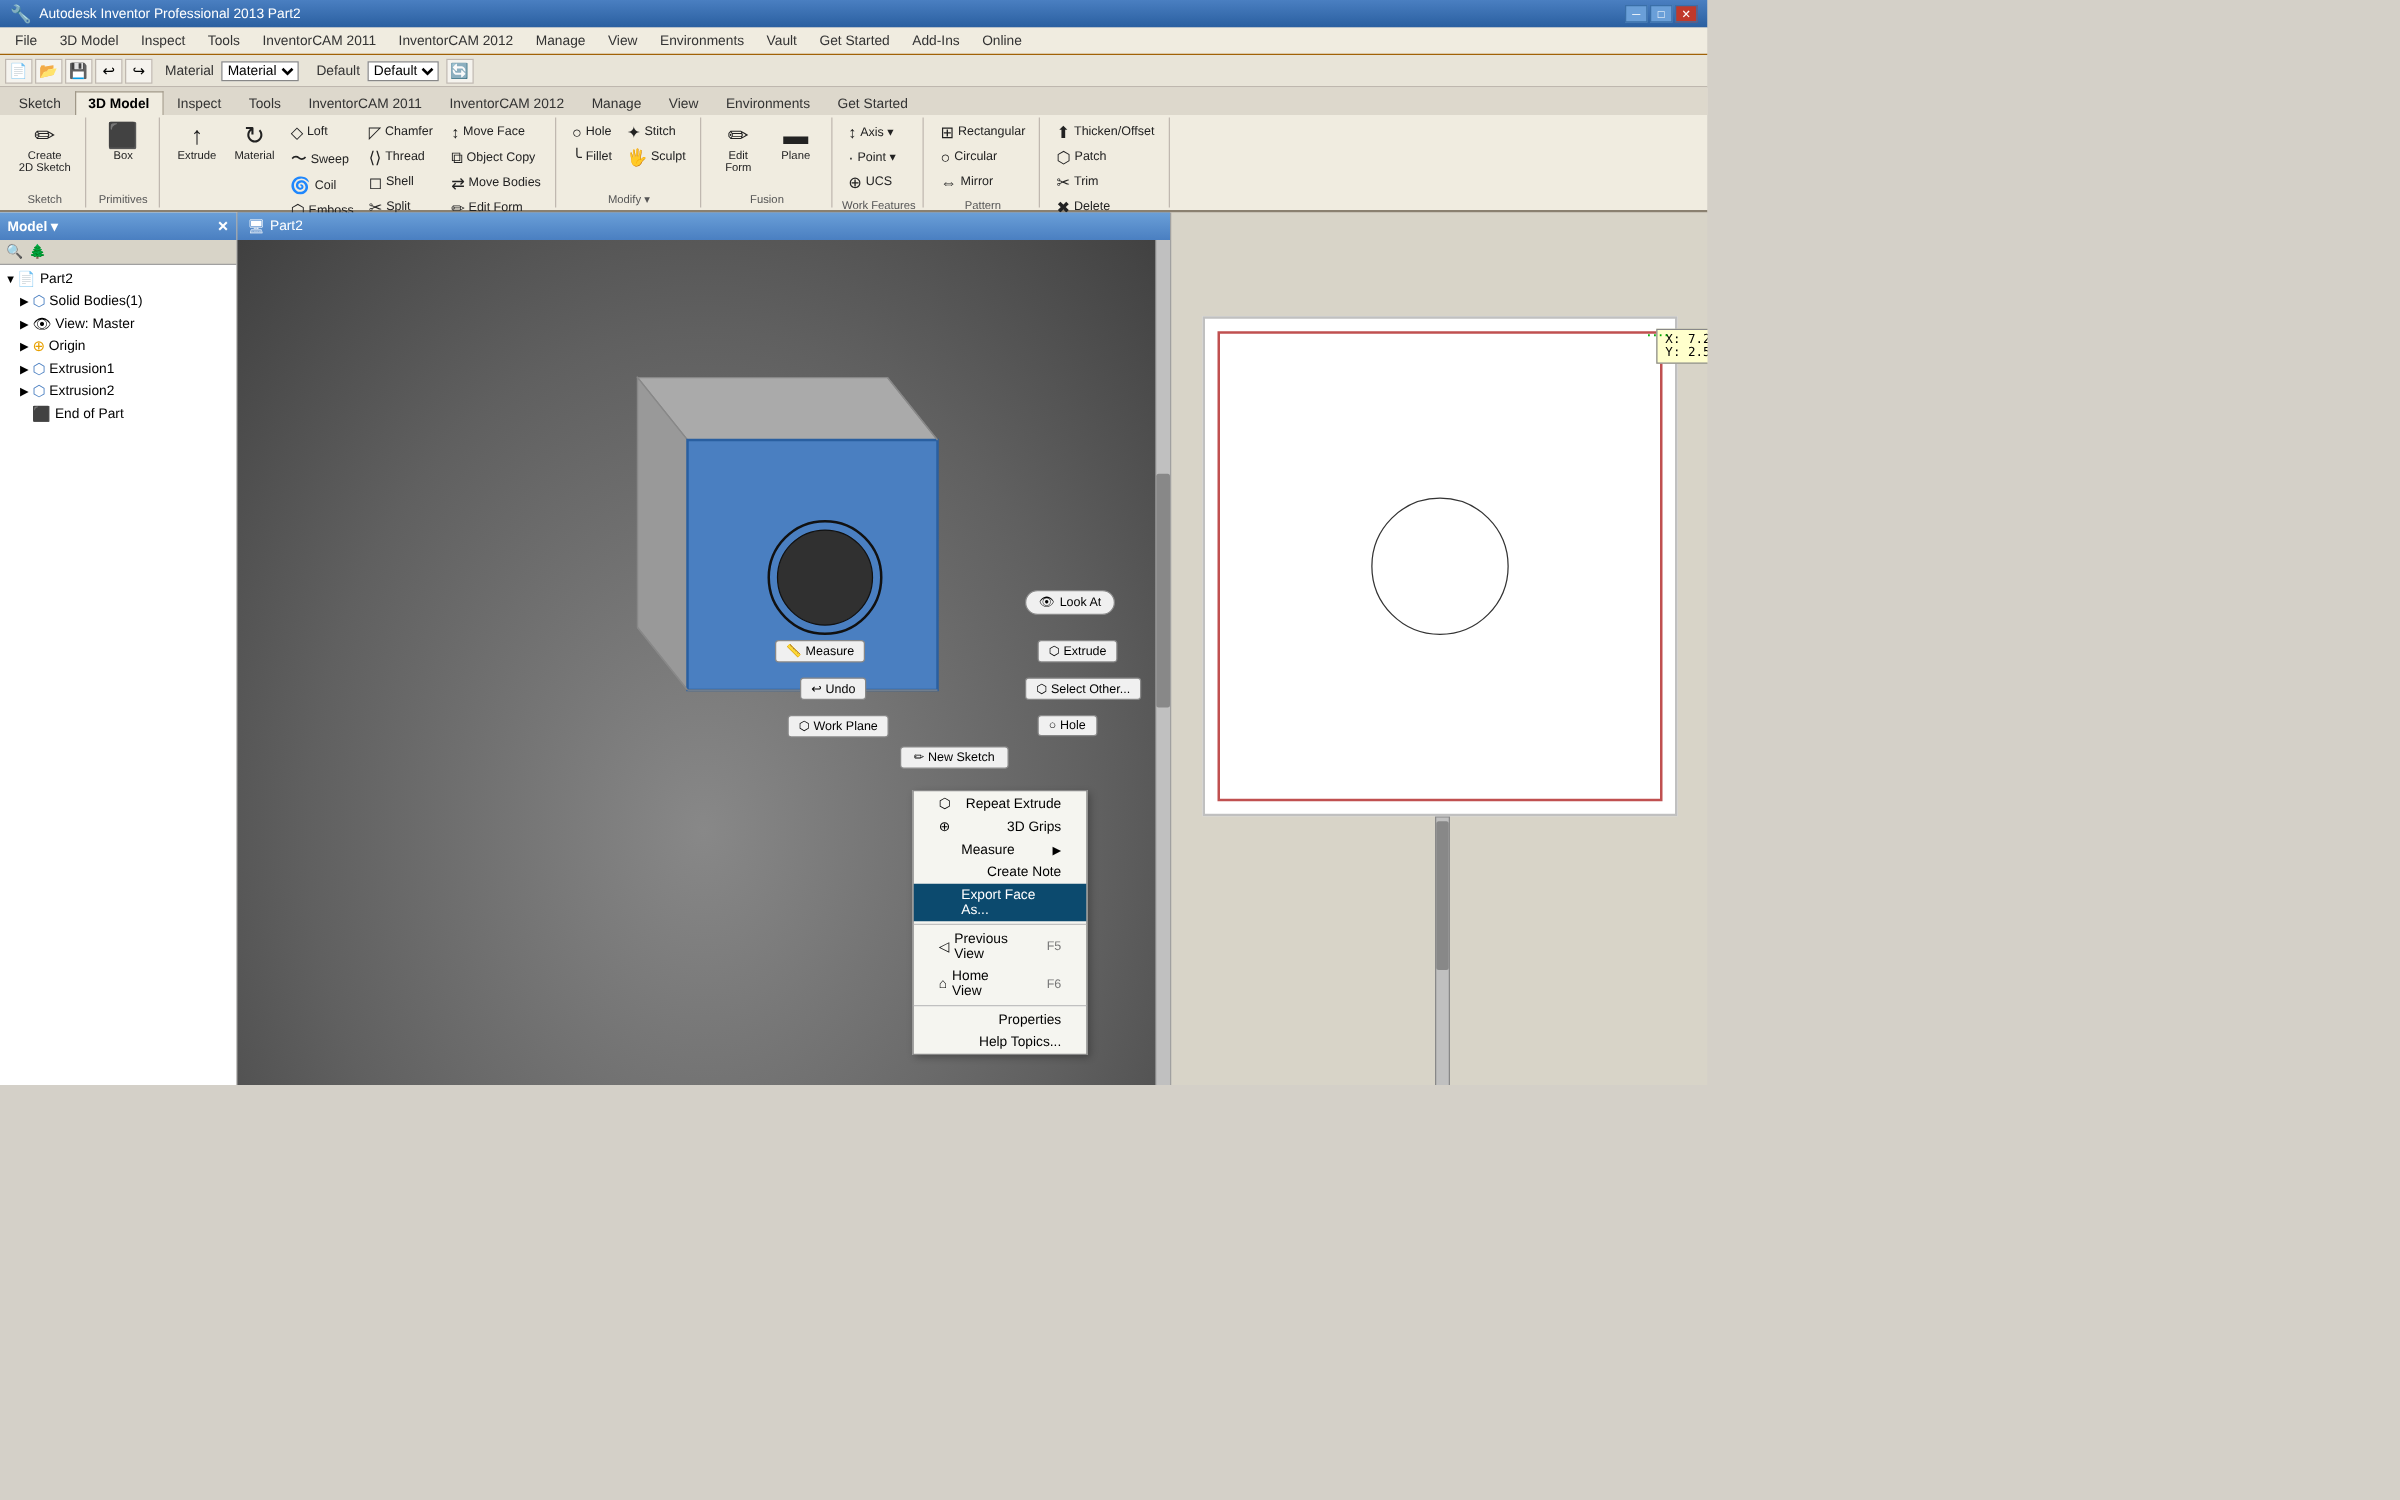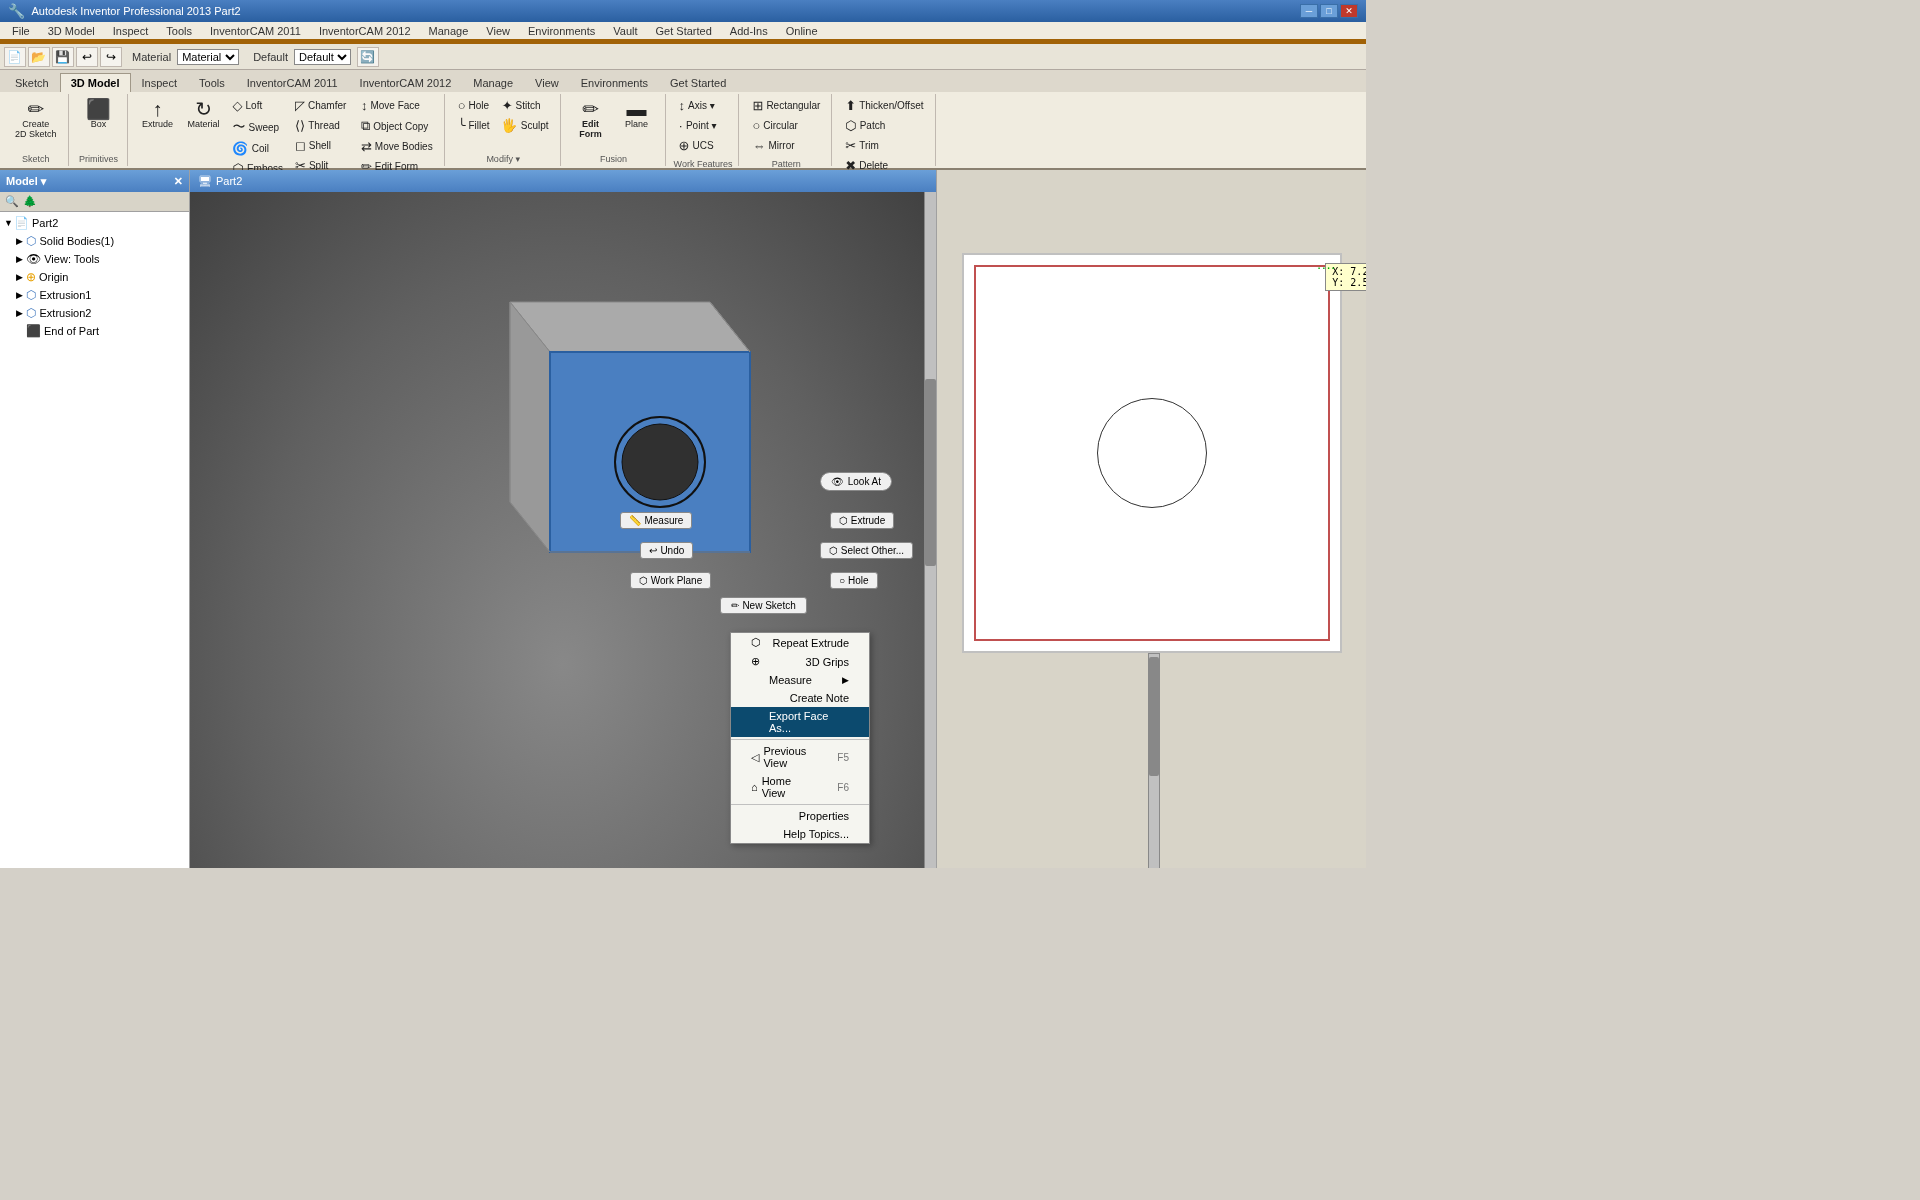--- a/index.html
+++ b/index.html
@@ -6,21 +6,21 @@
     body { width: 1366px; height: 868px; background: #d4d0c8; font-family: 'Segoe UI', Tahoma, Arial, sans-serif; font-size: 11px; overflow: hidden; user-select: none; }
 
     
     #title-bar { height: 22px; background: linear-gradient(to bottom, #4a7fc1, #2a5fa0); display: flex; align-items: center; justify-content: space-between; padding: 0 8px; color: white; font-size: 11px; }
     #title-bar-left { display: flex; align-items: center; gap: 6px; }
     #title-bar-right { display: flex; gap: 2px; }
     .title-btn { width: 18px; height: 14px; display: flex; align-items: center; justify-content: center; background: #6a9fd8; border: 1px solid #3a6fa8; font-size: 9px; cursor: pointer; color: white; }
     .title-btn.close { background: #c0392b; }
 
     
-    #menu-bar { height: 22px; background: #f0ece0; border-bottom: 5px solid #a16207; display: flex; align-items: center; padding: 0 4px; gap: 2px; }
+    #menu-bar { height: 22px; background: #f0ece0; border-bottom: 1px solid #a16207; display: flex; align-items: center; padding: 0 4px; gap: 2px; }
     .menu-item { padding: 2px 8px; font-size: 11px; cursor: pointer; color: #333; }
 
     
     #quick-access { height: 26px; background: #e8e4d8; border-bottom: 1px solid #b0a8a0; display: flex; align-items: center; padding: 0 4px; gap: 2px; }
     .qa-btn { width: 22px; height: 20px; display: flex; align-items: center; justify-content: center; background: #f5f3ee; border: 1px solid #c0b8b0; font-size: 12px; cursor: pointer; }
 
     
     #ribbon { background: #f0ece0; border-bottom: 2px solid #8a8070; }
     #ribbon-tabs { height: 22px; display: flex; align-items: flex-end; background: #ddd8cc; padding: 0 4px; }
     .ribbon-tab { padding: 3px 10px; font-size: 11px; cursor: pointer; border: 1px solid transparent; border-bottom: none; background: #ddd8cc; color: #333; }
@@ -283,21 +283,21 @@
             </div>
         </div>
       </div>
       <div class="ribbon-group-label">Modify ▾</div>
     </div>
 
     <div class="ribbon-group">
       <div class="ribbon-group-content">
         <div class="ribbon-btn large">
           <div class="btn-icon">✏</div>
-          <div style="font-size:9px;text-align:center;font-weight:bold;">Edit<br>Form</div>
+          <div style="font-size:9px;text-align:center;">Edit<br>Form</div>
         </div>
         <div class="ribbon-btn large">
           <div class="btn-icon">▬</div>
           <div>Plane</div>
         </div>
       </div>
       <div class="ribbon-group-label">Fusion</div>
     </div>
 
     <div class="ribbon-group">
@@ -387,21 +387,21 @@
       <div class="tree-item">
         <span class="tree-indent"></span>
         <span class="tree-arrow">▶</span>
         <span class="tree-icon" style="color:#4a7fc1;">⬡</span>
         <span class="tree-label">Solid Bodies(1)</span>
       </div>
       <div class="tree-item">
         <span class="tree-indent"></span>
         <span class="tree-arrow">▶</span>
         <span class="tree-icon">👁</span>
-        <span class="tree-label">View: Tools</span>
+        <span class="tree-label">View: Master</span>
       </div>
       <div class="tree-item">
         <span class="tree-indent"></span>
         <span class="tree-arrow">▶</span>
         <span class="tree-icon" style="color:#e8a000;">⊕</span>
         <span class="tree-label">Origin</span>
       </div>
       <div class="tree-item">
         <span class="tree-indent"></span>
         <span class="tree-arrow">▶</span>

